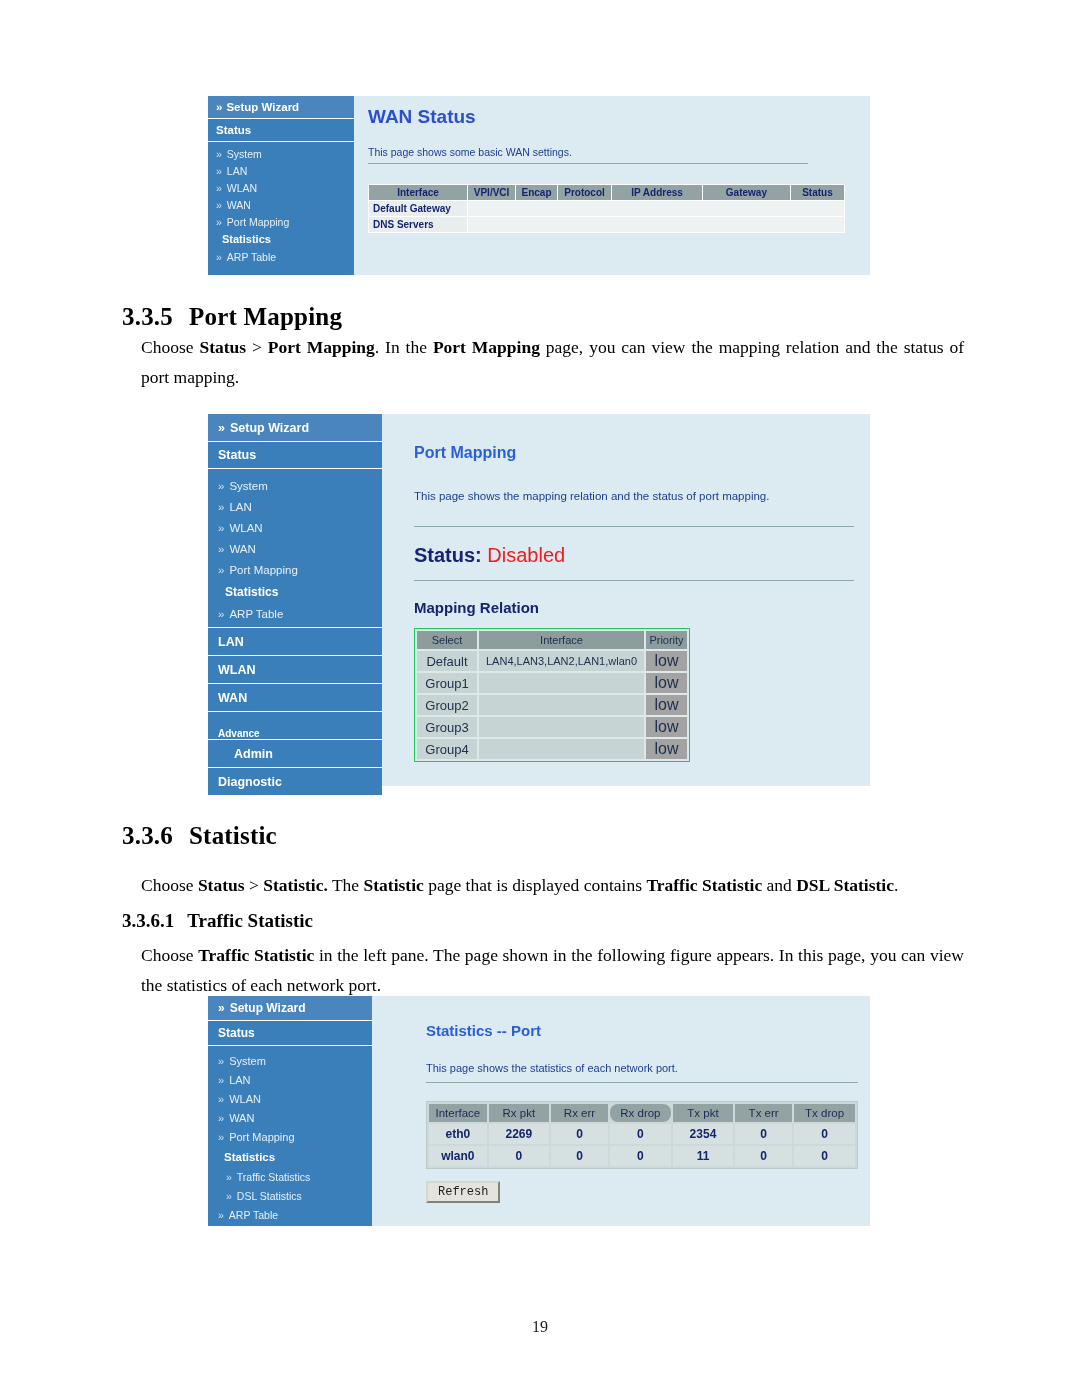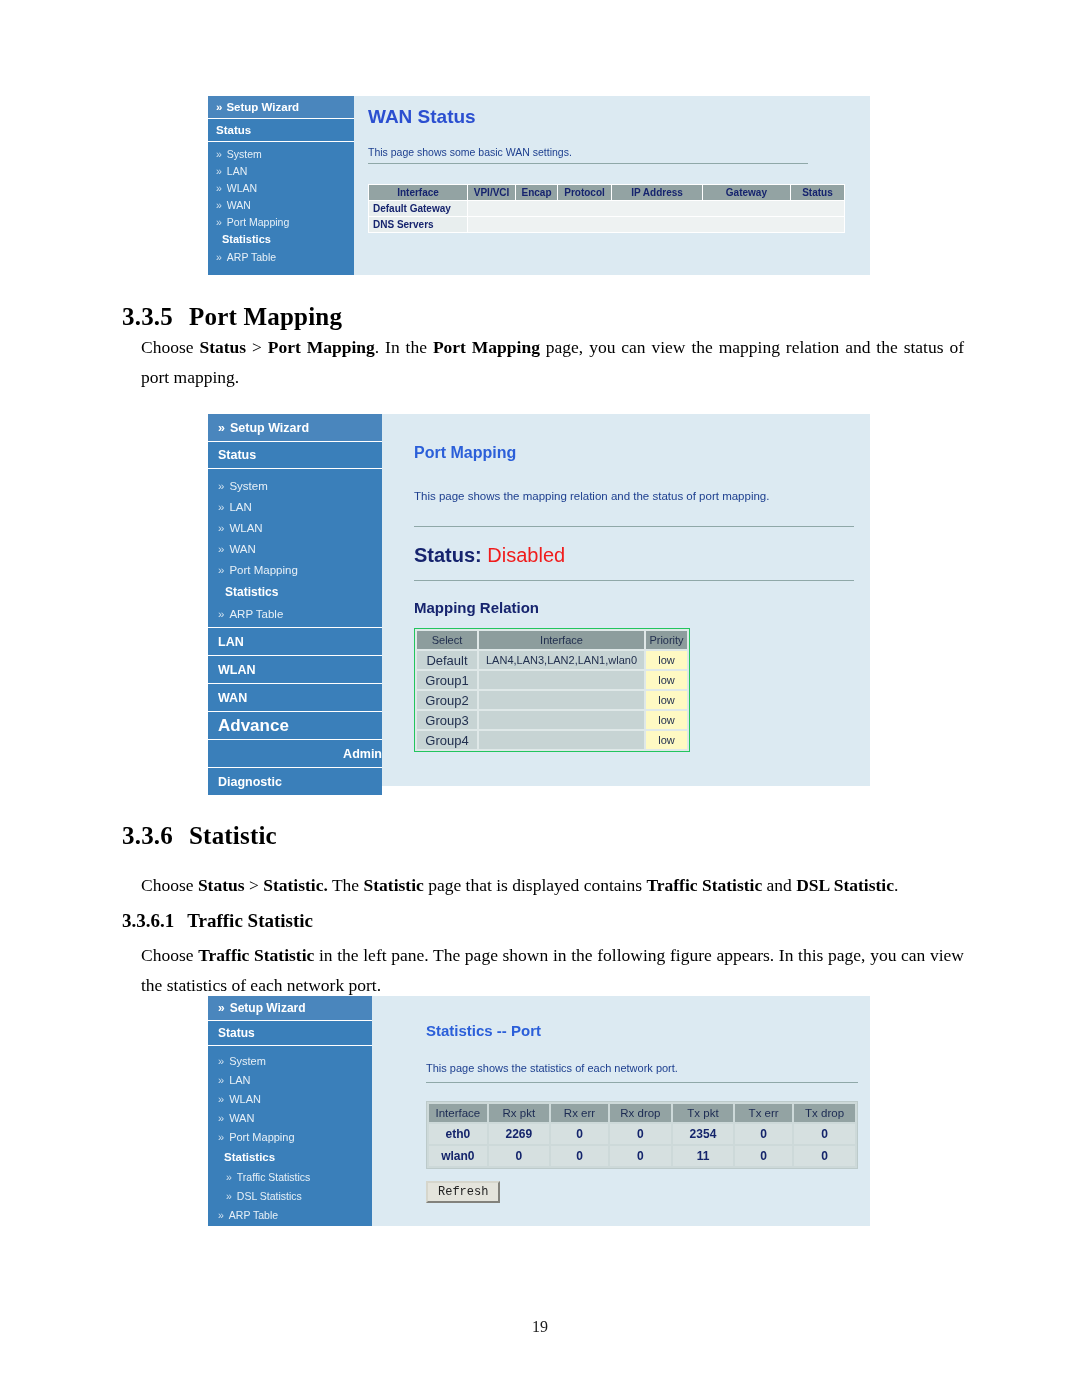--- a/index.html
+++ b/index.html
@@ -159,22 +159,22 @@
     color:#22304f;
     font-size:13px;
     text-align:center;
   }
   table.pm td.iface{
     background:#c7d4d4;
     font-size:11px;
     color:#22304f;
   }
   table.pm td.prio{
-    background:#fef9c3;
-    font-size:11px;
+    background:#a3a3a3;
+    font-size:16px;
   }
 
   
   table.st{
     border-collapse:separate;
     border-spacing:2px;
     font-family:"Liberation Sans", sans-serif;
     background:#cdd9d9;
     border:1px solid #bccaca;
   }
@@ -328,24 +328,24 @@
     <div style="margin-top:2px;">
       <div class="nav-head" style="height:27px;padding-left:10px;font-size:12.5px;border-top:1px solid #ffffff;">
         <span>LAN</span>
       </div>
       <div class="nav-head" style="height:27px;padding-left:10px;font-size:12.5px;">
         <span>WLAN</span>
       </div>
       <div class="nav-head" style="height:27px;padding-left:10px;font-size:12.5px;">
         <span>WAN</span>
       </div>
-      <div class="nav-head" style="height:27px;padding-left:10px;font-size:17px;">
+      <div class="nav-head" style="height:27px;padding-left:10px;font-size:10px;align-items:flex-end;">
         <span>Advance</span>
       </div>
-      <div class="nav-head" style="height:27px;padding-left:10px;font-size:12.5px;justify-content:flex-end;">
+      <div class="nav-head" style="height:27px;padding-left:26px;font-size:12.5px;">
         <span>Admin</span>
       </div>
       <div class="nav-head" style="height:27px;padding-left:10px;font-size:12.5px;border-bottom:none;">
         <span>Diagnostic</span>
       </div>
     </div>
   </div>
 
   <div class="shot-main" style="padding:30px 14px 0 32px;">
     <div class="pg-title" style="font-size:16px;margin:0 0 28px 0;">Port Mapping</div>
@@ -466,21 +466,21 @@
     <div class="pg-title" style="font-size:15px;margin:0 0 23px 0;">Statistics -- Port</div>
     <div class="pg-desc" style="font-size:11px;margin-bottom:8px;">This page shows the statistics of each network port.</div>
     <hr class="hr-rule" style="width:432px;">
 
     <table class="st" style="margin-top:18px;table-layout:fixed;">
       <tbody>
           <tr>
         <th style="width:46px;">Interface</th>
         <th style="width:56px;">Rx pkt</th>
         <th style="width:56px;">Rx err</th>
-        <th style="width:58px;">Rx drop</th>
+        <th style="width:58px;border-radius:8px;">Rx drop</th>
         <th style="width:56px;">Tx pkt</th>
         <th style="width:56px;">Tx err</th>
         <th style="width:58px;">Tx drop</th>
       </tr>
       <tr>
         <td>eth0</td>
         <td>2269</td>
         <td>0</td>
         <td>0</td>
         <td>2354</td>

